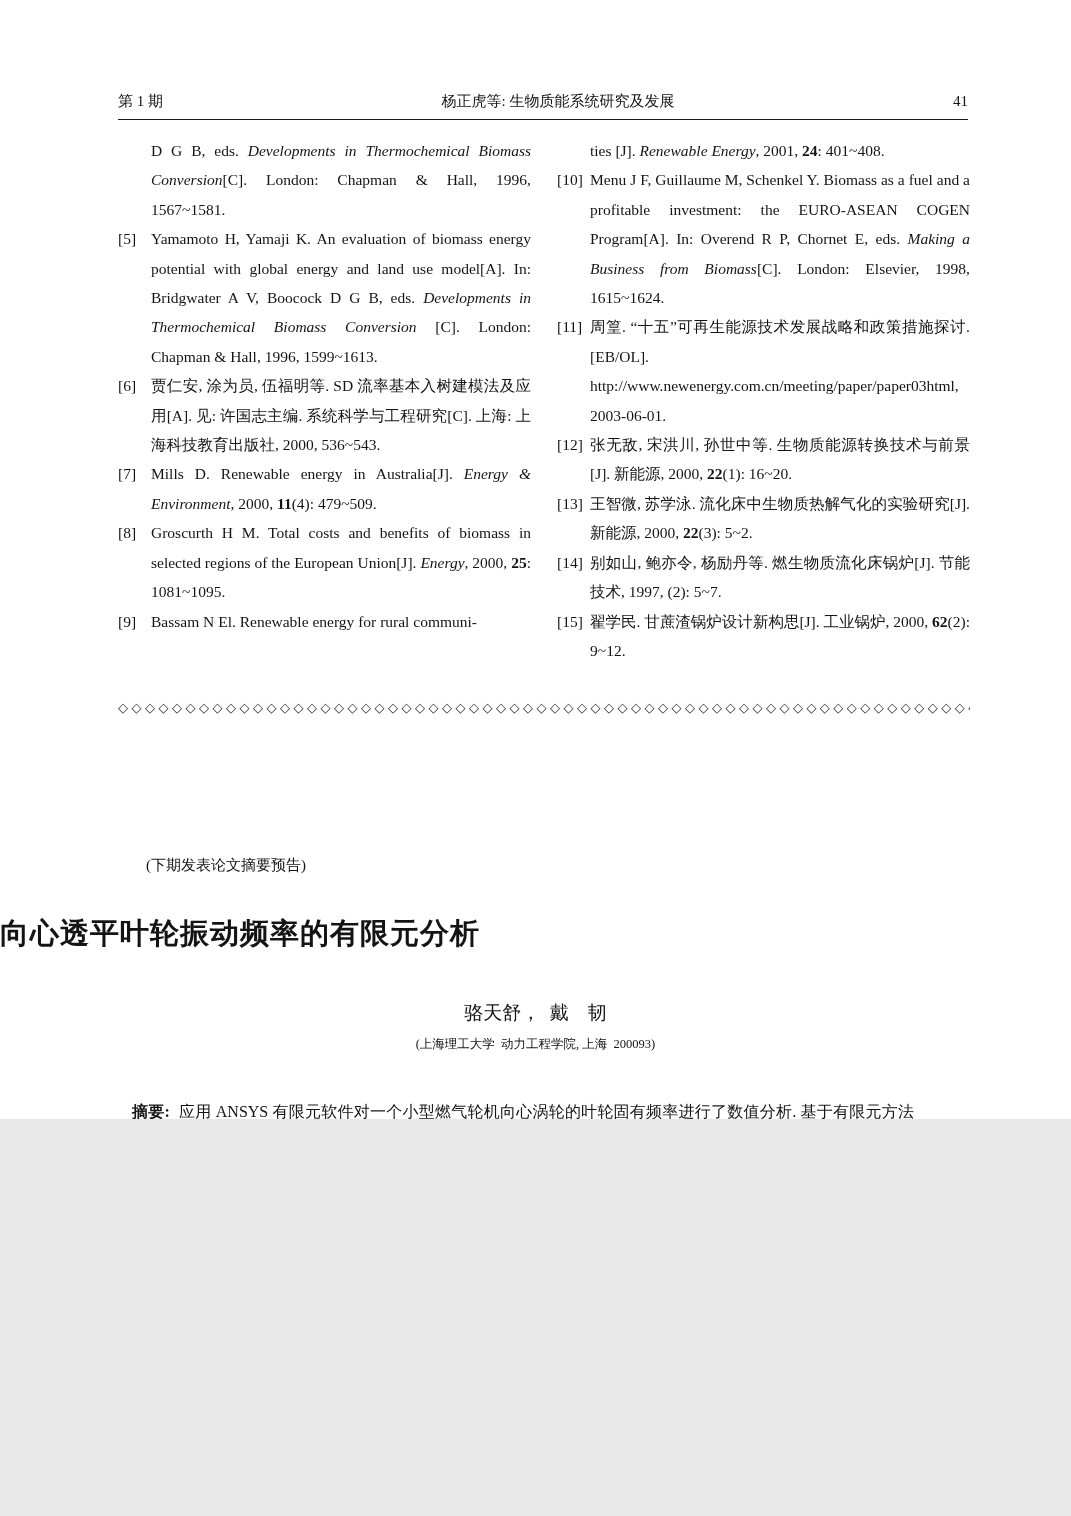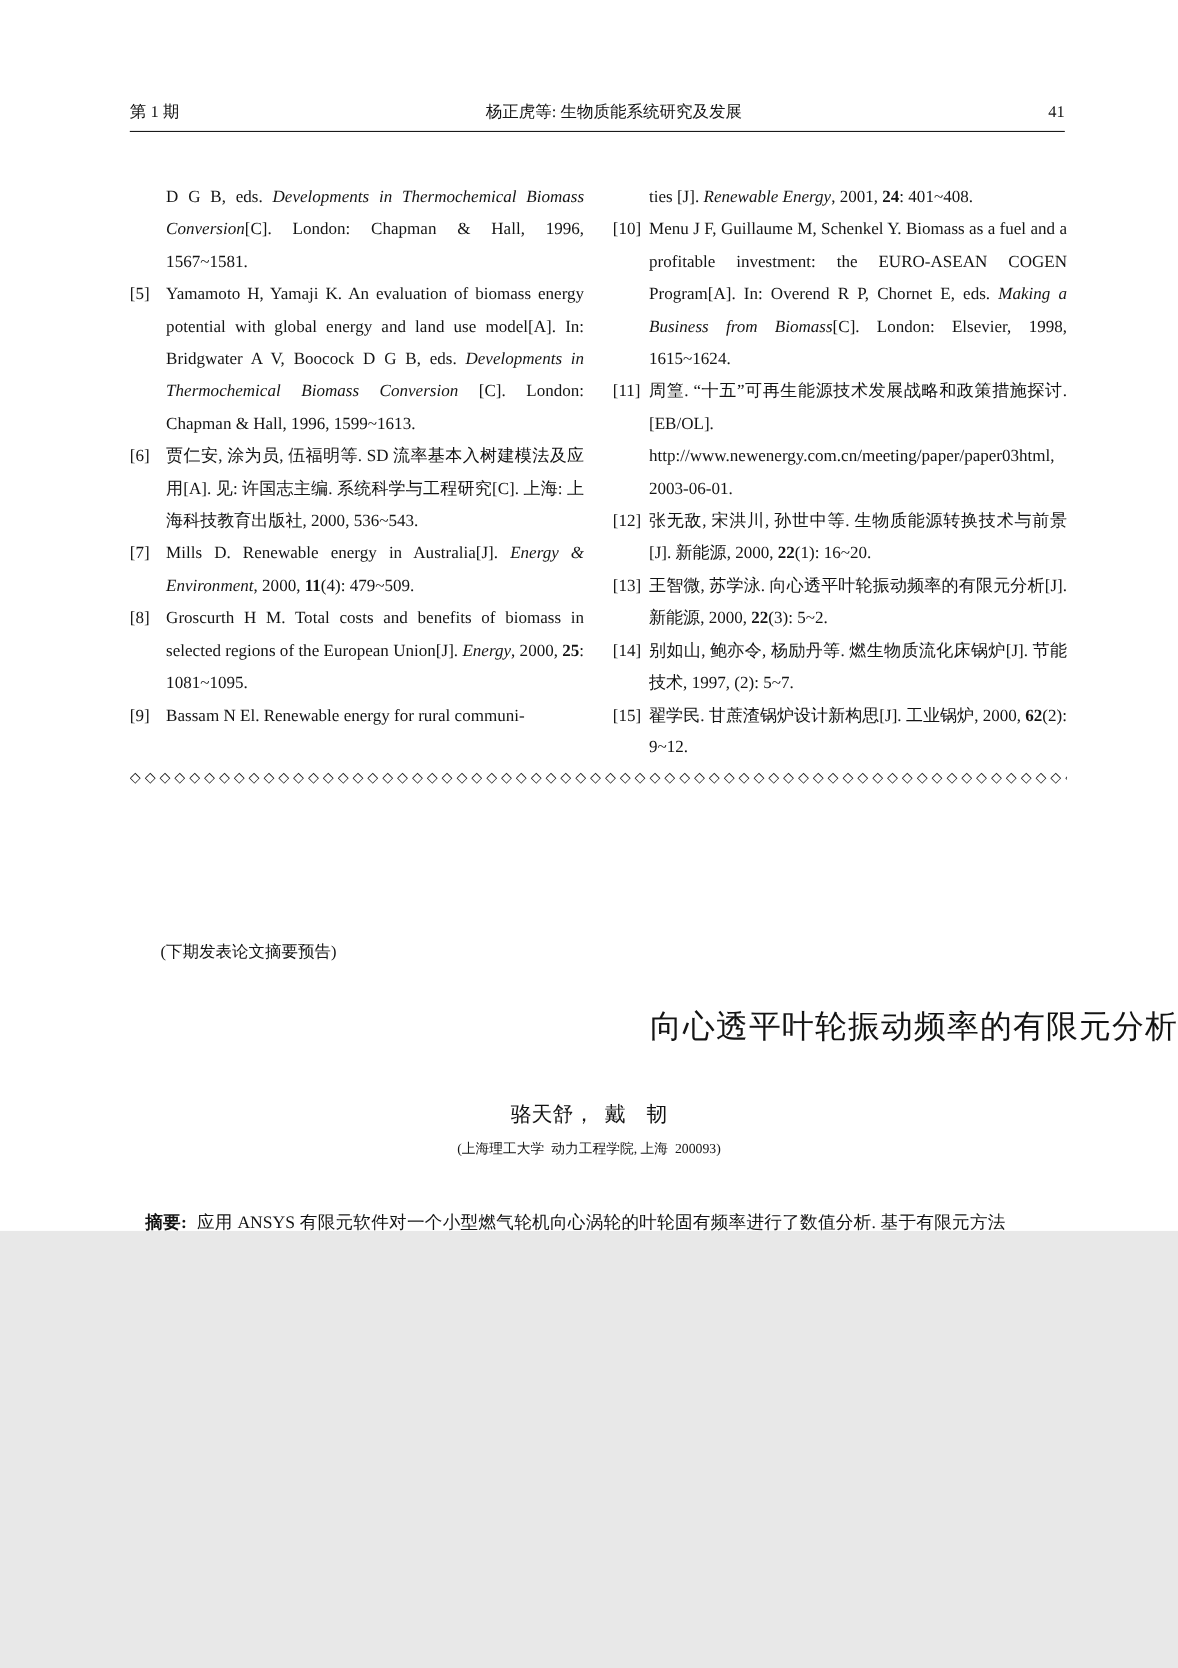--- a/index.html
+++ b/index.html
@@ -30,21 +30,21 @@
   }
   .refs {
     position: absolute;
     top: 136px; left: 118px;
     width: 852px;
     display: flex;
     gap: 26px;
     font-size: 15.5px;
     line-height: 29.4px;
   }
-  .refs .col { width: 413px; margin-top: 29px; }
+  .refs .col { width: 413px; }
   .ref {
     position: relative;
     padding-left: 33px;
     text-align: justify;
     overflow-wrap: anywhere;
   }
   .ref.cont {  }
   .ref-num { position: absolute; left: 0; }
   .it { font-style: italic; }
   .bd { font-weight: bold; }
@@ -61,23 +61,23 @@
   }
   .preview-note {
     position: absolute;
     top: 856px; left: 146px;
     font-size: 15px;
   }
   .article-title {
     position: absolute;
     top: 914px; left: 0;
     width: 100%;
-    text-align: right;
+    text-align: left;
     font-size: 29px;
-    font-weight: 400;
+    font-weight: 700;
     letter-spacing: 1px;
   }
   .authors {
     position: absolute;
     top: 1000px; left: 0;
     width: 100%;
     text-align: center;
     font-size: 19px;
     white-space: pre-wrap;
   }
@@ -146,21 +146,21 @@
         <div class="ref"><span class="ref-num">[6]</span><span class="ref-body"><span>贾仁安, 涂为员, 伍福明等. SD 流率基本入树建模法及应用[A]. 见: 许国志主编. 系统科学与工程研究[C]. 上海: 上海科技教育出版社, 2000, 536~543.</span></span></div>
         <div class="ref"><span class="ref-num">[7]</span><span class="ref-body"><span>Mills D. Renewable energy in Australia[J]. </span><span class="it">Energy &amp; Environment</span><span>, 2000, </span><span class="bd">11</span><span>(4): 479~509.</span></span></div>
         <div class="ref"><span class="ref-num">[8]</span><span class="ref-body"><span>Groscurth H M. Total costs and benefits of biomass in selected regions of the European Union[J]. </span><span class="it">Energy</span><span>, 2000, </span><span class="bd">25</span><span>: 1081~1095.</span></span></div>
         <div class="ref"><span class="ref-num">[9]</span><span class="ref-body"><span>Bassam N El. Renewable energy for rural communi-</span></span></div>
       </div>
     <div class="col" id="refs-right">
         <div class="ref cont"><span class="ref-num"></span><span class="ref-body"><span>ties [J]. </span><span class="it">Renewable Energy</span><span>, 2001, </span><span class="bd">24</span><span>: 401~408.</span></span></div>
         <div class="ref"><span class="ref-num">[10]</span><span class="ref-body"><span>Menu J F, Guillaume M, Schenkel Y. Biomass as a fuel and a profitable investment: the EURO-ASEAN COGEN Program[A]. In: Overend R P, Chornet E, eds. </span><span class="it">Making a Business from Biomass</span><span>[C]. London: Elsevier, 1998, 1615~1624.</span></span></div>
         <div class="ref"><span class="ref-num">[11]</span><span class="ref-body"><span>周篁. “十五”可再生能源技术发展战略和政策措施探讨. [EB/OL]. http://www.newenergy.com.cn/meeting/paper/paper03html, 2003-06-01.</span></span></div>
         <div class="ref"><span class="ref-num">[12]</span><span class="ref-body"><span>张无敌, 宋洪川, 孙世中等. 生物质能源转换技术与前景[J]. 新能源, 2000, </span><span class="bd">22</span><span>(1): 16~20.</span></span></div>
-        <div class="ref"><span class="ref-num">[13]</span><span class="ref-body"><span>王智微, 苏学泳. 向心透平叶轮振动频率的有限元分析[J]. 新能源, 2000, </span><span class="bd">22</span><span>(3): 5~2.</span></span></div>
+        <div class="ref"><span class="ref-num">[13]</span><span class="ref-body"><span>王智微, 苏学泳. 流化床中生物质热解气化的实验研究[J]. 新能源, 2000, </span><span class="bd">22</span><span>(3): 5~2.</span></span></div>
         <div class="ref"><span class="ref-num">[14]</span><span class="ref-body"><span>别如山, 鲍亦令, 杨励丹等. 燃生物质流化床锅炉[J]. 节能技术, 1997, (2): 5~7.</span></span></div>
         <div class="ref"><span class="ref-num">[15]</span><span class="ref-body"><span>翟学民. 甘蔗渣锅炉设计新构思[J]. 工业锅炉, 2000, </span><span class="bd">62</span><span>(2): 9~12.</span></span></div>
       </div>
   </section>
 
   <div class="divider" id="divider">◇◇◇◇◇◇◇◇◇◇◇◇◇◇◇◇◇◇◇◇◇◇◇◇◇◇◇◇◇◇◇◇◇◇◇◇◇◇◇◇◇◇◇◇◇◇◇◇◇◇◇◇◇◇◇◇◇◇◇◇◇◇◇◇◇◇◇◇◇◇</div>
 
   <div class="preview-note">(下期发表论文摘要预告)</div>
 
   <h1 class="article-title">向心透平叶轮振动频率的有限元分析</h1>

